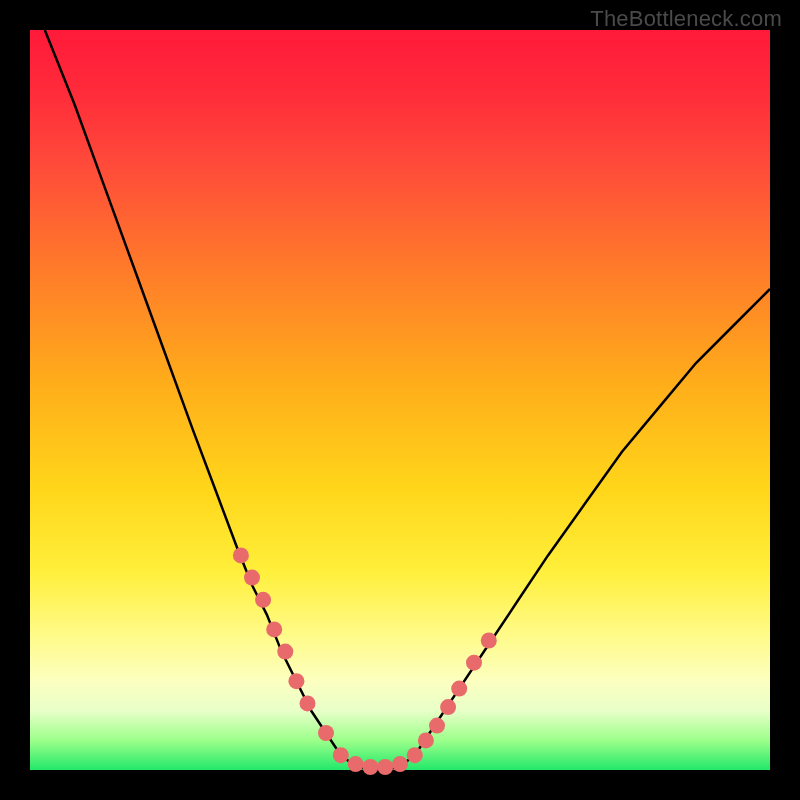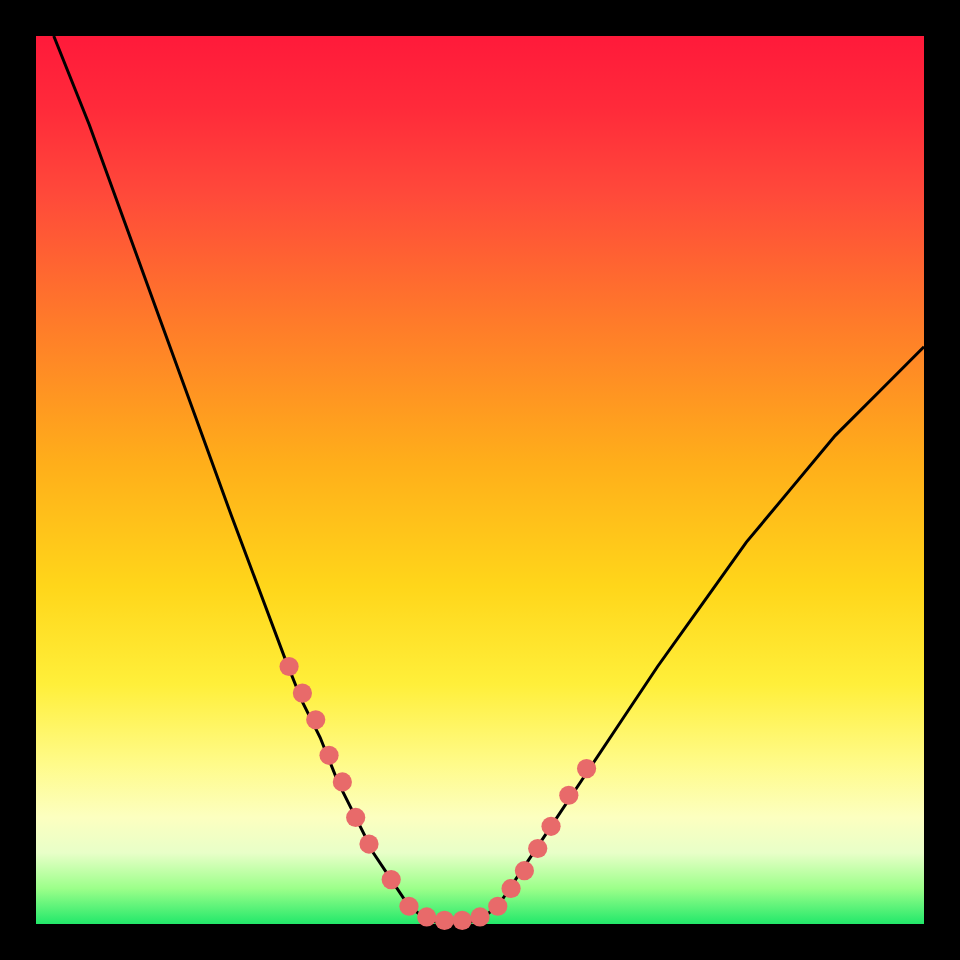--- a/index.html
+++ b/index.html
@@ -48,20 +48,21 @@
     top: 0;
     width: 100%;
     height: 100%;
     overflow: visible;
   }
 </style>
 </head>
 <body>
 
 <div class="chart-container">
+  <div class="watermark">TheBottleneck.com</div>
   <div class="plot-area">
     <svg class="curve" viewBox="0 0 740 740">
       <path id="curve-path" fill="none" stroke="#000" stroke-width="2.5" d="M14.8 0.0 L44.4 74.0 L74.0 155.4 L103.6 236.8 L133.2 318.2 L162.8 399.6 L185.0 458.8 L207.2 518.0 L222.0 555.0 L236.8 584.6 L251.6 621.6 L266.4 651.2 L281.2 680.8 L296.0 703.0 L310.8 725.2 L325.6 736.3 L340.4 740.0 L355.2 740.0 L370.0 736.3 L384.8 725.2 L399.6 703.0 L429.2 658.6 L458.8 614.2 L488.4 569.8 L518.0 525.4 L555.0 473.6 L592.0 421.8 L629.0 377.4 L666.0 333.0 L703.0 296.0 L740.0 259.0"></path>
       <g id="marker-group">
           <circle cx="210.9" cy="525.4" r="8" fill="#e86a6a"></circle>
           <circle cx="222.0" cy="547.6" r="8" fill="#e86a6a"></circle>
           <circle cx="233.1" cy="569.8" r="8" fill="#e86a6a"></circle>
           <circle cx="244.2" cy="599.4" r="8" fill="#e86a6a"></circle>
           <circle cx="255.3" cy="621.6" r="8" fill="#e86a6a"></circle>
           <circle cx="266.4" cy="651.2" r="8" fill="#e86a6a"></circle>

